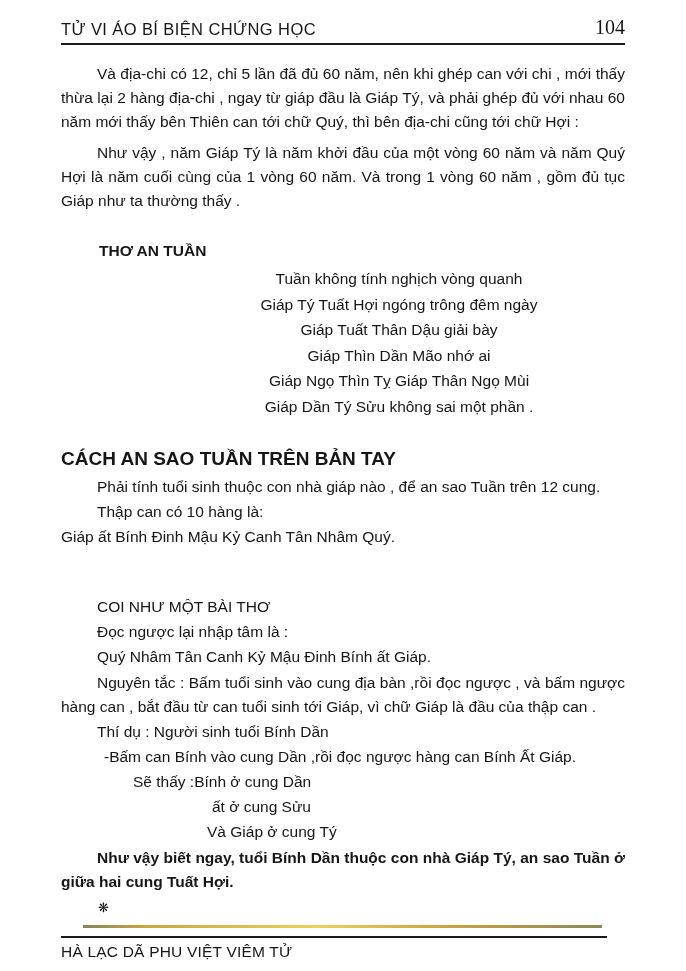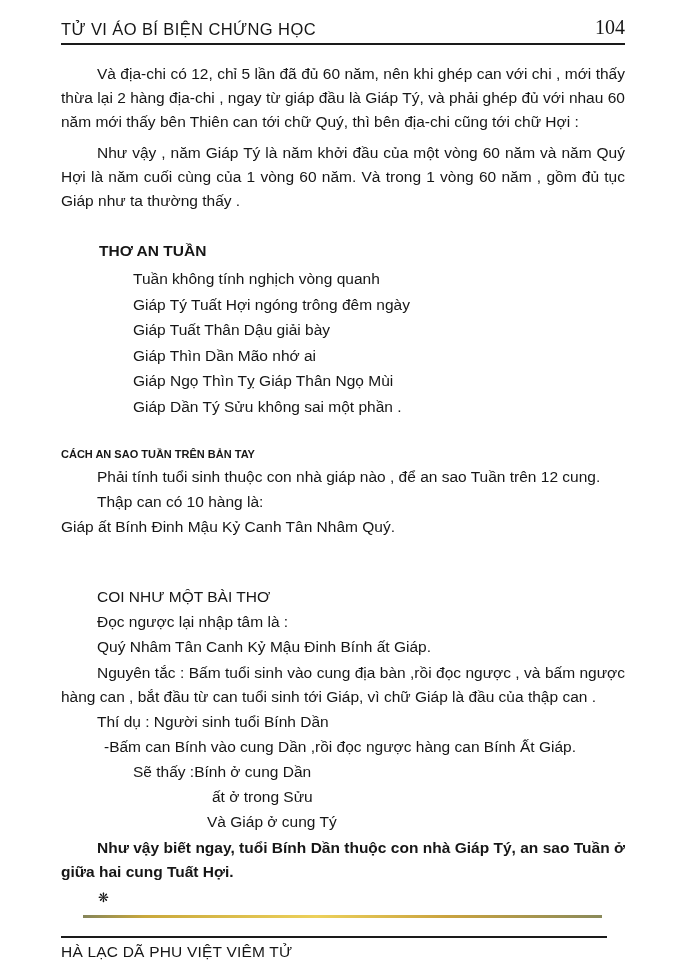--- a/index.html
+++ b/index.html
@@ -47,25 +47,25 @@
     font-size: 15.5px;
     line-height: 25px;
     margin: 0;
     white-space: nowrap;
   }
   .poem-heading {
     margin: 29px 0 6px 38px;
     font-size: 15.5px;
     font-weight: bold;
   }
-  .poem { margin-left: 72px; }
+  .poem { margin-left: 112px; text-align: center; }
   .poem .line { line-height: 25.5px; }
   .section-heading {
     margin: 29px 0 4px 0;
-    font-size: 11px;
+    font-size: 19px;
     font-weight: bold;
   }
   .ind36 { padding-left: 36px; }
   .ind43 { padding-left: 43px; }
   .ind72 { padding-left: 72px; }
   .ind146 { padding-left: 146px; }
   .ind151 { padding-left: 151px; }
   .gap-lg { margin-top: 45px; }
   .p6 { margin-top: 2px; }
   .p12 { margin-top: 2px; font-weight: bold; }
@@ -120,21 +120,21 @@
   <div class="line ind36">Thập can có 10 hàng là:</div>
   <div class="line">Giáp ất Bính Đinh Mậu Kỷ Canh Tân Nhâm Quý.</div>
 
   <div class="line ind36 gap-lg">COI NHƯ MỘT BÀI THƠ</div>
   <div class="line ind36">Đọc ngược lại nhập tâm là :</div>
   <div class="line ind36">Quý Nhâm Tân Canh Kỷ Mậu Đinh Bính ất Giáp.</div>
   <p class="para p6">Nguyên tắc : Bấm tuổi sinh vào cung địa bàn ,rồi đọc ngược , và bấm ngược hàng can , bắt đầu từ can tuổi sinh tới Giáp, vì chữ Giáp là đầu của thập can .</p>
   <div class="line ind36">Thí dụ : Người sinh tuổi Bính Dần</div>
   <div class="line ind43">-Bấm can Bính vào cung Dần ,rồi đọc ngược hàng can Bính Ất Giáp.</div>
   <div class="line ind72">Sẽ thấy :Bính ở cung Dần</div>
-  <div class="line ind151">ất ở trong Sửu</div>
+  <div class="line ind151">ất ở cung Sửu</div>
   <div class="line ind146">Và Giáp ở cung Tý</div>
   <p class="para p12">Như vậy biết ngay, tuổi Bính Dần thuộc con nhà Giáp Tý, an sao Tuần ở giữa hai cung Tuất Hợi.</p>
 
   <div class="ornament">❋</div>
   <div class="gold-divider" style="background: linear-gradient(90deg, rgb(133, 133, 90), rgb(201, 168, 60) 12%, rgb(236, 208, 90) 45%, rgb(202, 163, 63) 70%, rgb(138, 138, 90));"></div>
 
   <div class="footer">
     <span class="ftext">HÀ LẠC DÃ PHU VIỆT VIÊM TỬ</span>
   </div>
 

